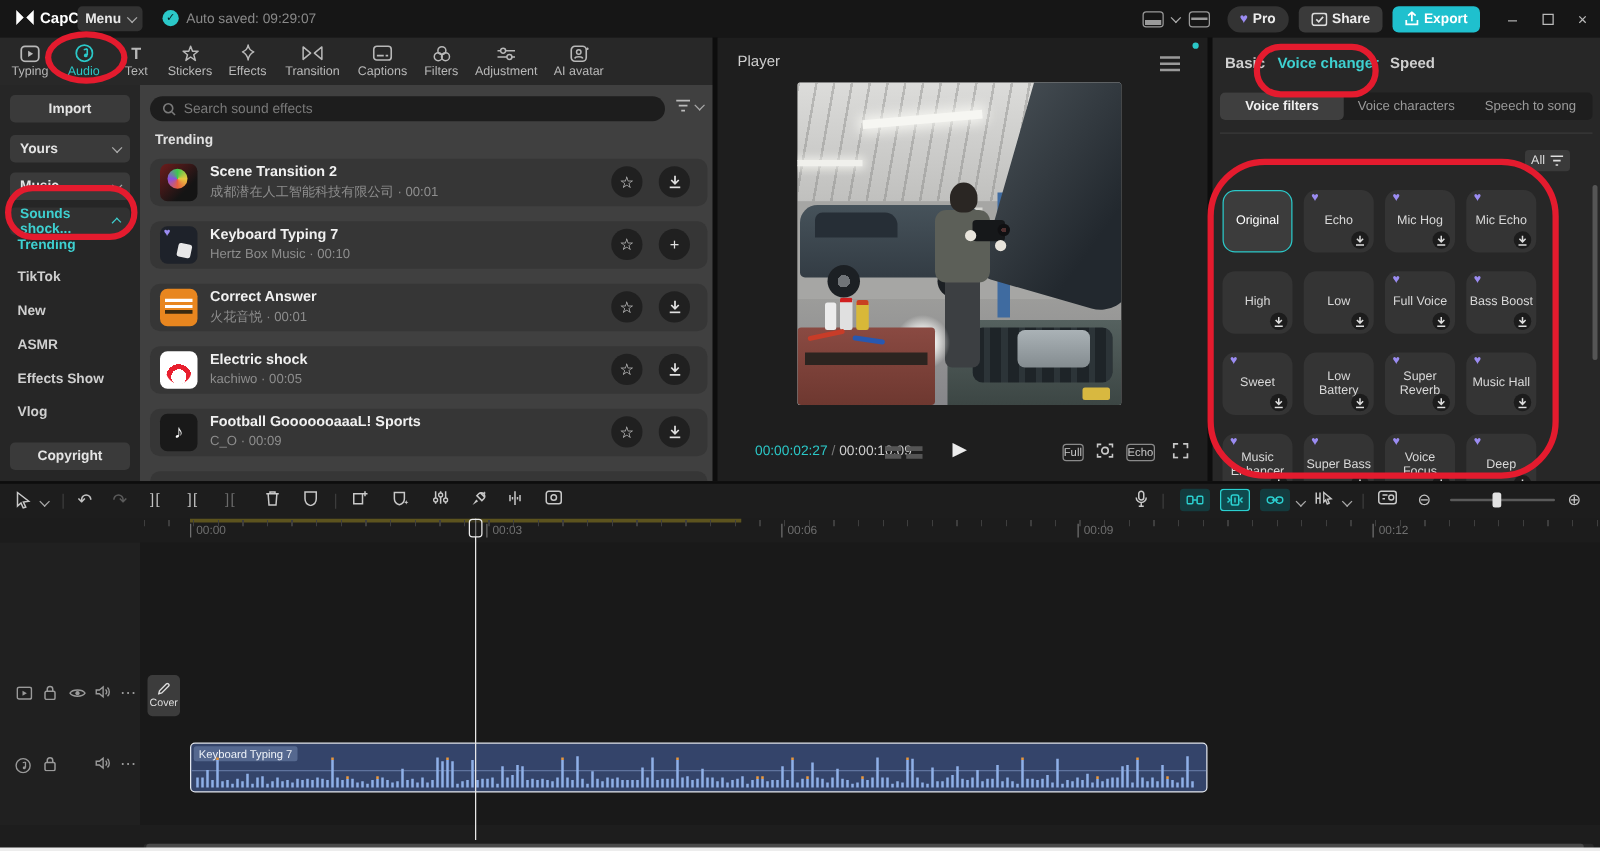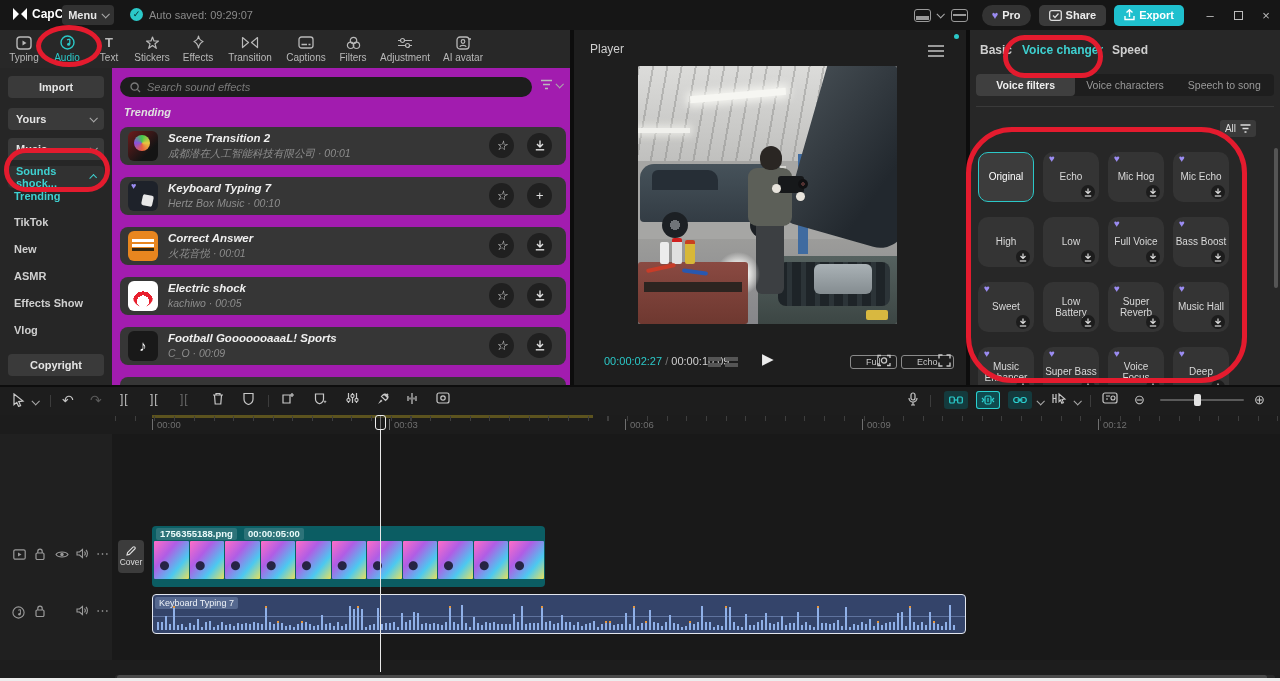--- a/index.html
+++ b/index.html
@@ -37,21 +37,21 @@
 
   
   #sidebar { position:absolute; left:0; top:68px; width:112px; height:317px; background:#262626; }
   .side-btn { position:absolute; left:8px; width:96px; height:22px; background:#3a3a3a; border-radius:4px; display:flex; align-items:center; justify-content:space-between; padding:0 8px; font-size:11px; font-weight:bold; color:#e4e4e4; }
   .side-btn.center { justify-content:center; }
   .side-btn.teal { color:#3ed0d0; background:#313131; }
   .cat { position:absolute; left:14px; font-size:11px; font-weight:bold; color:#cfcfcf; }
   .cat.teal { color:#3ed0d0; }
 
   
-  #soundlist { position:absolute; left:112px; top:68px; width:458px; height:317px; background:#a21caf; overflow:hidden;font-style:italic; }
+  #soundlist { position:absolute; left:112px; top:68px; width:458px; height:317px; background:#404040; overflow:hidden; }
   .searchbar { position:absolute; left:8px; top:9px; width:412px; height:20px; background:#1d1d1d; border-radius:10px; display:flex; align-items:center; gap:6px; padding:0 10px; font-size:11px; color:#7a7a7a; }
   .funnel { position:absolute; left:428px; top:11px; display:flex; align-items:center; gap:3px; color:#bbb; }
   .section-title { position:absolute; left:12px; top:38px; font-size:11px; font-weight:bold; color:#e0e0e0; }
   .sound-row { position:absolute; left:8px; width:446px; height:38px; background:#363636; border-radius:8px; }
   .sound-art { position:absolute; left:8px; top:4px; width:30px; height:30px; border-radius:6px; overflow:hidden; }
   .sound-title { position:absolute; left:48px; top:5px; font-size:11.5px; font-weight:bold; color:#f0f0f0; }
   .sound-meta { position:absolute; left:48px; top:20px; font-size:10.5px; color:#8d8d8d; }
   .cbtn { position:absolute; top:6px; width:25px; height:25px; border-radius:50%; background:#202020; color:#e0e0e0; display:flex; align-items:center; justify-content:center; font-size:13px; }
   .cbtn.star { right:52px; }
   .cbtn.act { right:14px; }
@@ -72,21 +72,21 @@
   .player-title { position:absolute; left:16px; top:12px; font-size:12px; color:#cfcfcf; }
   .burger { position:absolute; right:22px; top:15px; width:16px; }
   .burger i { display:block; height:2px; background:#9a9a9a; margin-bottom:3px; }
   .teal-dot { position:absolute; right:7px; top:4px; width:5px; height:5px; border-radius:50%; background:#2bc8c8; }
   #preview { position:absolute; left:64px; top:36px; width:259px; height:258px; background:#b4b4b2; overflow:hidden; border-radius:2px; }
   .pc { position:absolute; }
   .timewrap { position:absolute; left:10px; top:325px; font-size:11px; color:#cfcfcf;margin-left:20px; }
   .time-cur { color:#2bc8c8; }
   .grid-ic { position:absolute; top:327px; width:13px; height:10px; background:repeating-linear-gradient(to bottom,#555 0 4px,transparent 4px 6px); }
   .playbtn { position:absolute; left:188px; top:320px; font-size:15px; color:#ececec; }
-  .badge { position:absolute; top:325px; border:1px solid #8a8a8a; border-radius:3px; font-size:9px; color:#c8c8c8; padding:1px 15px; }
+  .badge { position:absolute; top:325px; border:1px solid #8a8a8a; border-radius:3px; font-size:9px; color:#c8c8c8; padding:1px 0; }
   .ctl-ic { position:absolute; top:324px; color:#c8c8c8; }
 
   
   #rightpanel { position:absolute; left:970px; top:30px; width:310px; height:355px; background:#272727; overflow:hidden; }
   .rp-tab { position:absolute; top:13px; font-size:12px; font-weight:bold; color:#cfcfcf; }
   .rp-tab.active { color:#3ed0d0; }
   .subtabs { position:absolute; left:6px; top:44px; width:298px; height:22px; background:#1e1e1e; border-radius:4px; display:flex; }
   .subtab { flex:1; display:flex; align-items:center; justify-content:center; font-size:10.5px; color:#9a9a9a; }
   .subtab.active { background:#3f3f3f; border-radius:4px; color:#efefef; font-weight:bold; }
   .rp-divider { position:absolute; left:6px; top:76px; width:298px; height:1px; background:#3a3a3a; }
@@ -778,37 +778,20 @@
         </span>
       <span class="th-ic" style="left:96px;top:112px;font-size:13px">⋯</span>
 
       <div class="cover-btn">
         <svg width="10" height="10" viewBox="0 0 10 10">
             <path d="M1 9 L1.6 6.6 L7 1.2 a1 1 0 0 1 1.8 1.8 L3.4 8.4 Z" fill="none" stroke="#ddd" stroke-width="1.1"></path>
           </svg>
         <span>Cover</span>
       </div>
 
-      <div class="video-clip">
-        <span class="clip-chip" style="left:4px">1756355188.png</span>
-        <span class="clip-chip" style="left:92px">00:00:05:00</span>
-        <div id="thumbs">
-            <div class="thumb"></div>
-            <div class="thumb"></div>
-            <div class="thumb"></div>
-            <div class="thumb"></div>
-            <div class="thumb"></div>
-            <div class="thumb"></div>
-            <div class="thumb"></div>
-            <div class="thumb"></div>
-            <div class="thumb"></div>
-            <div class="thumb"></div>
-            <div class="thumb"></div>
-          </div>
-      </div>
 
       <span class="th-ic" style="left:12px;top:172px">
           <svg width="13" height="13" viewBox="0 0 13 13">
             <circle cx="6.5" cy="6.5" r="5.6" fill="none" stroke="#9a9a9a" stroke-width="1.1"></circle>
             <path d="M8.4 3.6 V8 M8.4 3.6 L6.2 4.2" stroke="#9a9a9a" stroke-width="1" fill="none"></path>
             <circle cx="7.4" cy="8.2" r="1.2" fill="#9a9a9a"></circle>
           </svg>
         </span>
       <span class="th-ic" style="left:35px;top:171px">
           <svg width="10" height="12" viewBox="0 0 10 12">

